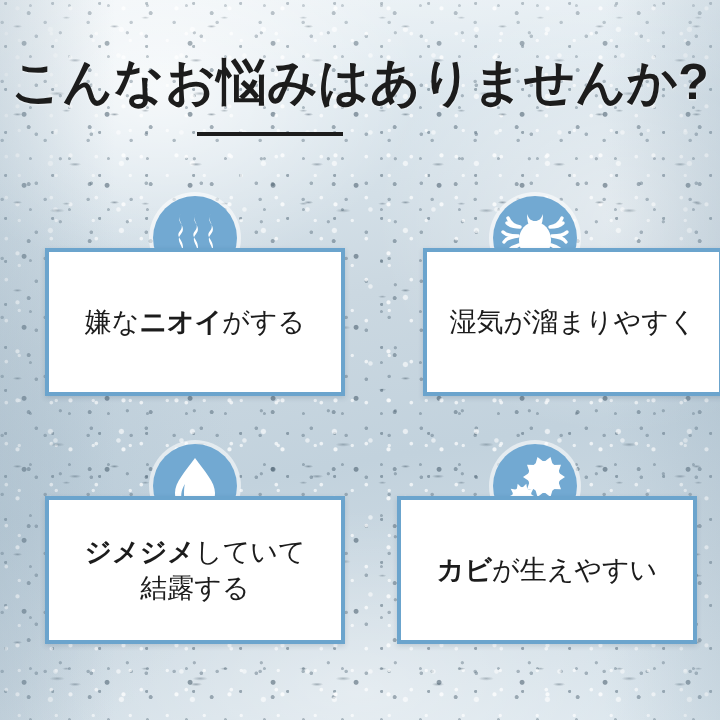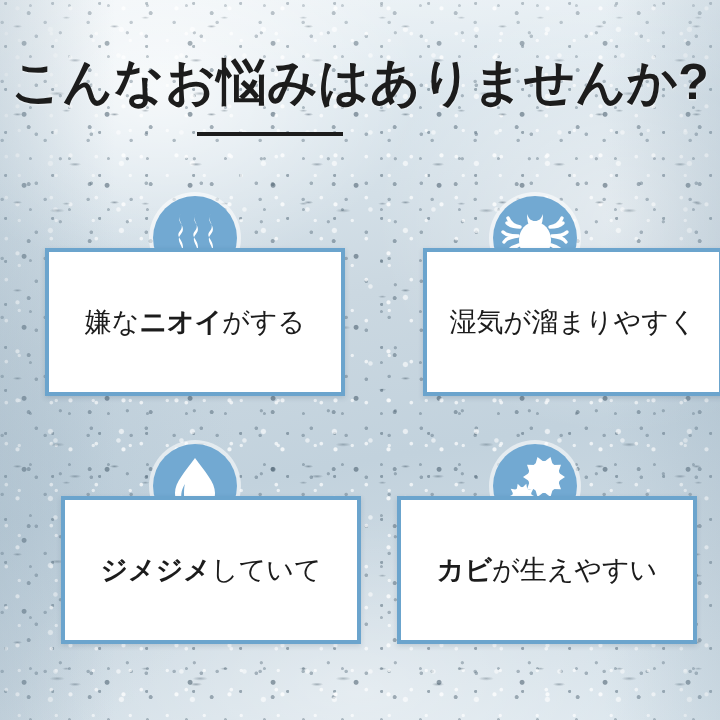--- a/index.html
+++ b/index.html
@@ -124,21 +124,21 @@
     box-sizing: border-box;
     background: #ffffff;
     border: 4px solid #6ba4cd;
     display: flex;
     align-items: center;
     justify-content: center;
     box-shadow: 0 2px 5px rgba(40,70,92,0.16);
   }
   .card.pos-0 { left: 45px;  top: 248px; }
   .card.pos-1 { left: 385px; top: 248px; margin-left: 38px; }
-  .card.pos-2 { left: 61px;  top: 496px; }
+  .card.pos-2 { left: 45px;  top: 496px; }
   .card.pos-3 { left: 385px; top: 496px; margin-left: 12px; }
 
   .card-text {
     text-align: center;
     color: #1c1c1c;
     font-size: 27px;
     line-height: 1.34;
     font-weight: 400;
     padding: 0 10px;
     white-space: nowrap;
@@ -221,20 +221,21 @@
         <span>
           <svg width="84" height="84" viewBox="0 0 84 84">
             <path d="M42 14 c 10 14 20 24 20 35 c 0 12 -9 21 -20 21 c -11 0 -20 -9 -20 -21 c 0 -11 10 -21 20 -35 z" fill="#ffffff"></path>
             <path d="M32 40 c -4 6 -5 13 -2 19 c 2 4 5 6 8 6 c -5 -3 -7 -8 -7 -14 c 0 -4 0 -8 1 -11 z" fill="#72a9d2"></path>
           </svg>
         </span>
       </div>
       <div class="card pos-2">
         <div class="card-text">
           <span class="ln"><span class="em">ジメジメ</span><span>していて</span></span>
+          <span class="ln"><span>結露する</span></span>
         </div>
       </div>
       <div class="badge bpos-3">
         <span>
           <svg width="84" height="84" viewBox="0 0 84 84">
             <path d="M72.0 33.0L65.3 37.6L68.0 45.3L59.8 45.1L57.5 53.0L51.0 48.0L44.5 53.0L42.2 45.1L34.0 45.3L36.7 37.6L30.0 33.0L36.7 28.4L34.0 20.7L42.2 20.9L44.5 13.0L51.0 18.0L57.5 13.0L59.8 20.9L68.0 20.7L65.3 28.4Z" fill="#ffffff"></path>
             <circle cx="51" cy="33" r="16" fill="#ffffff"></circle>
             <path d="M43.0 53.0L37.6 55.8L40.3 61.2L34.3 60.3L33.3 66.3L29.0 62.0L24.7 66.3L23.7 60.3L17.7 61.2L20.4 55.8L15.0 53.0L20.4 50.2L17.7 44.8L23.7 45.7L24.7 39.7L29.0 44.0L33.3 39.7L34.3 45.7L40.3 44.8L37.6 50.2Z" fill="#ffffff"></path>
             <circle cx="29" cy="53" r="10" fill="#ffffff"></circle>
           </svg>

